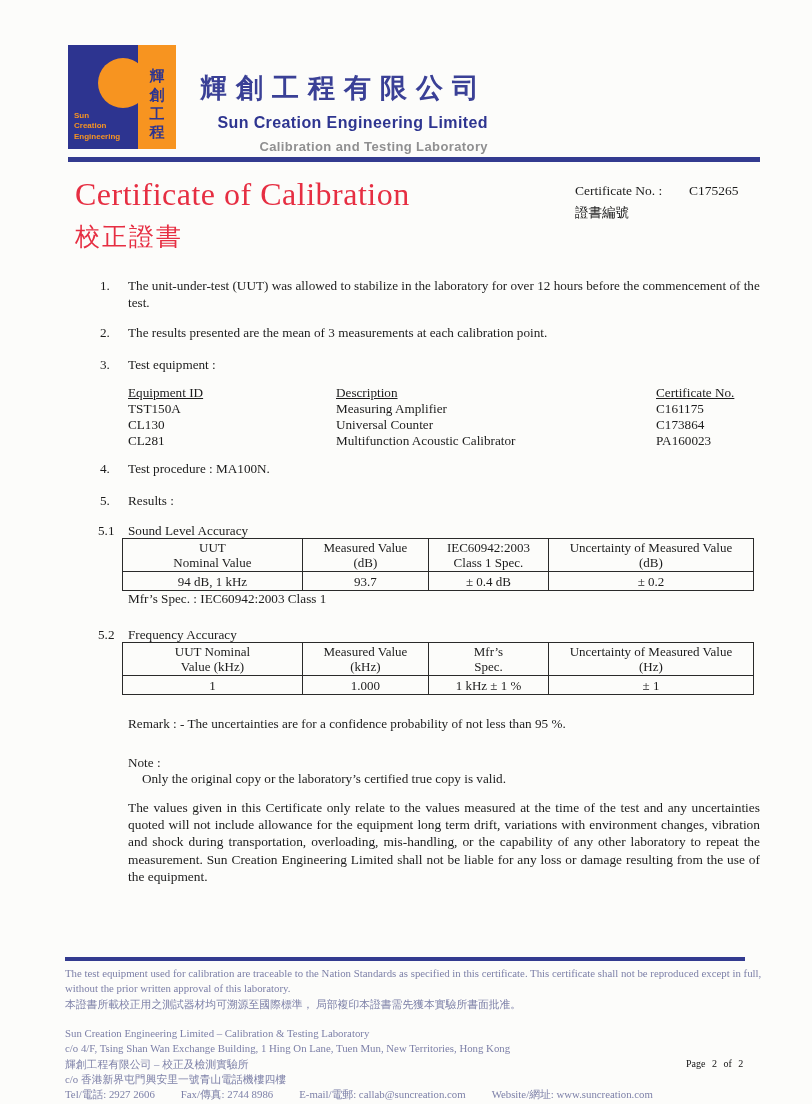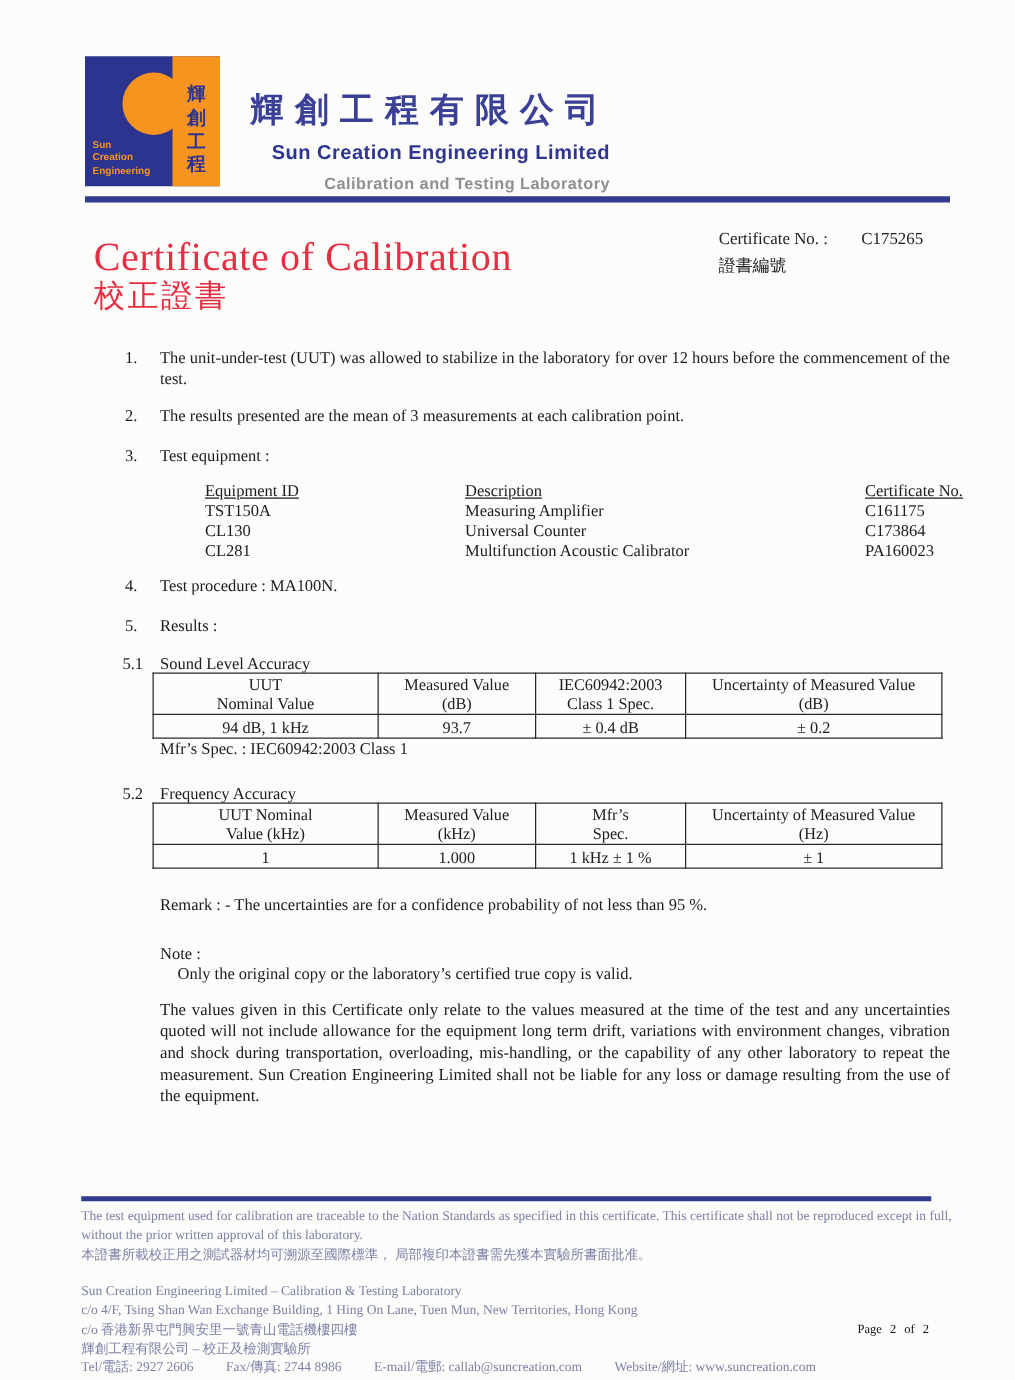--- a/index.html
+++ b/index.html
@@ -23,39 +23,39 @@
   .logo-vert { position:absolute; left:70px; top:22px; width:38px; text-align:center;
     color:#2d3490; font-weight:bold; font-size:15px; line-height:1.25;
     font-family:"Liberation Sans","DejaVu Sans",sans-serif; }
   .brand { left:200px; top:70px; font-family:"Liberation Sans","DejaVu Sans",sans-serif;text-align:right; }
   .brand-cn { color:#3a4096; font-size:27px; letter-spacing:9px; font-weight:bold; white-space:nowrap; }
   .brand-en { color:#2e3590; font-size:16px; font-weight:bold; letter-spacing:.4px; margin-top:8px; }
   .brand-dept { color:#8f8f90; font-size:13px; font-weight:bold; letter-spacing:.4px; margin-top:7px; }
   .topbar { left:68px; top:157px; width:692px; height:5px; background:#333b8f; }
 
   
-  .title-en { left:75px; top:187px; color:#e62e42; font-size:32px; letter-spacing:.5px; }
+  .title-en { left:75px; top:176px; color:#e62e42; font-size:32px; letter-spacing:.5px; }
   .title-cn { left:75px; top:220px; color:#e62e42; font-size:25px; letter-spacing:2px; }
   .certno { left:575px; top:180px; font-size:13.5px; line-height:1.6; }
   .certno-row { display:flex; }
   .certno-label { width:100px; }
   .certno-value { margin-left:14px; }
 
   
   .item { display:flex; width:660px; font-size:13.2px; line-height:16.5px; }
   .item .num { width:28px; flex:none; }
   .item .txt { flex:1; }
   .i1 { left:100px; top:278px; }
   .i2 { left:100px; top:325px; }
   .i3 { left:100px; top:357px; }
   .i4 { left:100px; top:461px; }
   .i5 { left:100px; top:493px; }
 
   
-  .equip { left:128px; top:385px; width:632px; font-size:13.2px; line-height:16px;margin-left:36px; }
+  .equip { left:128px; top:385px; width:632px; font-size:13.2px; line-height:16px; }
   .equip-row { display:flex; }
   .equip-c1 { width:208px; flex:none; }
   .equip-c2 { width:320px; flex:none; }
   .equip-c3 { flex:1; }
   .uline { text-decoration:underline; }
 
   
   .sec-head { display:flex; font-size:13.2px; line-height:16px; }
   .sec-head .num { width:30px; flex:none; }
   .s51h { left:98px; top:523px; }
@@ -249,22 +249,22 @@
 <div class="abs note-line">Only the original copy or the laboratory’s certified true copy is valid.</div>
 <div class="abs note-para">The values given in this Certificate only relate to the values measured at the time of the test and any uncertainties quoted will not include allowance for the equipment long term drift, variations with environment changes, vibration and shock during transportation, overloading, mis-handling, or the capability of any other laboratory to repeat the measurement. Sun Creation Engineering Limited shall not be liable for any loss or damage resulting from the use of the equipment.</div>
 
 <div class="abs footbar"></div>
 <div class="abs footer">
   <div>The test equipment used for calibration are traceable to the Nation Standards as specified in this certificate.  This certificate shall not be reproduced except in full, without the prior written approval of this laboratory.</div>
   <div>本證書所載校正用之測試器材均可溯源至國際標準， 局部複印本證書需先獲本實驗所書面批准。</div>
   <div class="gap"></div>
   <div>Sun Creation Engineering Limited – Calibration &amp; Testing Laboratory</div>
   <div>c/o 4/F, Tsing Shan Wan Exchange Building, 1 Hing On Lane, Tuen Mun, New Territories, Hong Kong</div>
+  <div>輝創工程有限公司 – 校正及檢測實驗所</div>
   <div>c/o 香港新界屯門興安里一號青山電話機樓四樓</div>
-  <div>輝創工程有限公司 – 校正及檢測實驗所</div>
   <div class="contact-row">
     <span>Tel/電話: 2927 2606</span>
     <span>Fax/傳真: 2744 8986</span>
     <span>E-mail/電郵: callab@suncreation.com</span>
     <span>Website/網址: www.suncreation.com</span>
   </div>
 </div>
 <div class="abs page-label">Page 2 of 2</div>
 
 </body></html>

